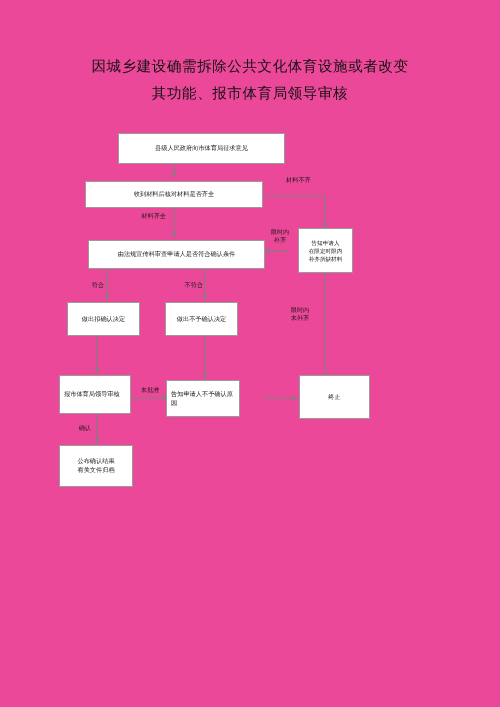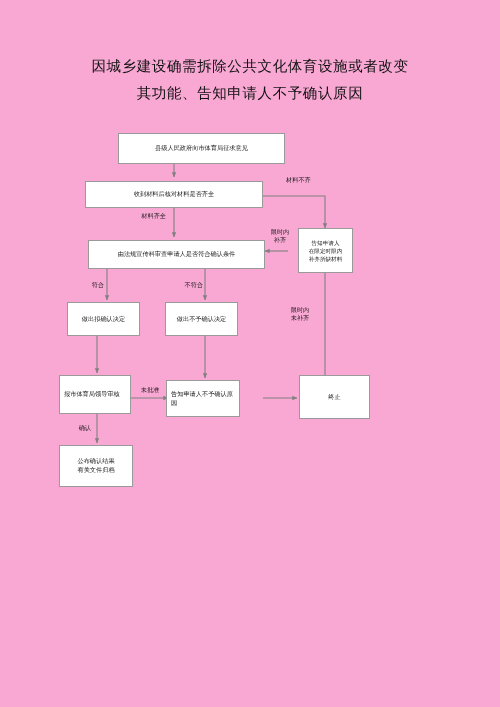--- a/index.html
+++ b/index.html
@@ -14,21 +14,21 @@
     font-family: "DejaVu Sans", "Liberation Sans", sans-serif;
     color: #1a1a1a;
     overflow: hidden;
   }
 
   #page {
     position: absolute;
     left: 0; top: 0;
     width: 500px;
     height: 707px;
-    background: #f9a8d4;
+    background: #ec4899;
   }
 
   
   .title-block {
     position: absolute;
     left: 0;
     top: 53px;
     width: 500px;
     text-align: center;
   }
@@ -91,21 +91,21 @@
     background: transparent;
   }
 </style>
 </head>
 <body>
 
 <div id="page">
 
   <div class="title-block">
     <div class="title-line">因城乡建设确需拆除公共文化体育设施或者改变</div>
-    <div class="title-line">其功能、告知申请人不予确认原因</div>
+    <div class="title-line">其功能、报市体育局领导审核</div>
   </div>
 
   <div id="flow">
 
     <svg viewBox="0 0 500 707">
       <defs>
         <marker id="arr" viewBox="0 0 10 10" refX="8.5" refY="5" markerWidth="5" markerHeight="5" orient="auto-start-reverse">
           <path d="M 0 1 L 9 5 L 0 9 z" fill="#808080"></path>
         </marker>
       </defs>

